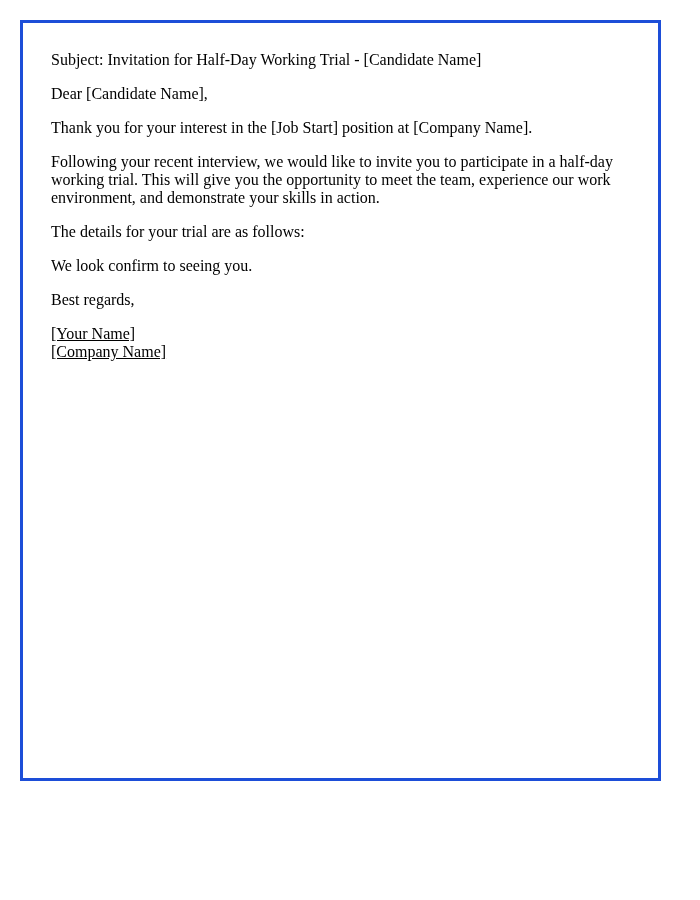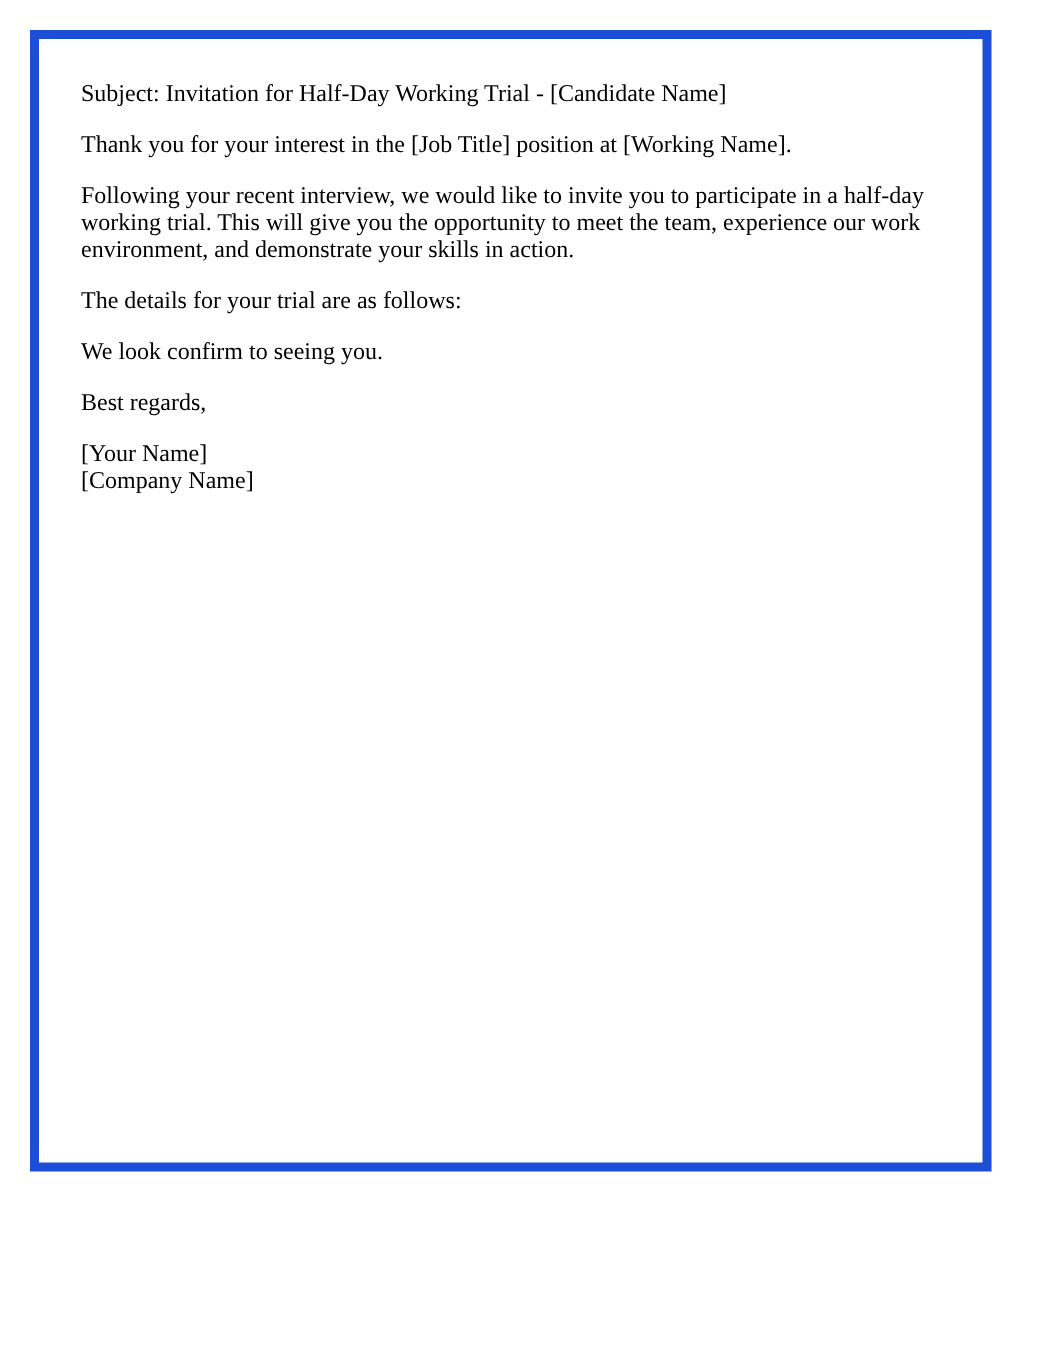--- a/index.html
+++ b/index.html
@@ -16,46 +16,48 @@
       line-height: 18px;
       color: #000000;
     }
     .letter {
       position: absolute;
       left: 20px;
       top: 20px;
       width: 641px;
       height: 761px;
       box-sizing: border-box;
-      border: 6px solid #1d4ed8;
+      border: 3px solid #1d4ed8;
       padding: 28px 28px 0 28px;
     }
     .letter p {
       margin: 0 0 16px 0;
     }
     .letter ul {
       margin: 0 0 16px 0;
       padding-left: 40px;
     }
     .letter li {
       margin: 0;
     }
     .letter li b {
       font-weight: bold;
     }
     .signature span {
       display: block;
+      text-decoration: underline;
     }
   </style>
 </head>
 <body>
 
 <div class="letter">
   <p>Subject: Invitation for Half-Day Working Trial - [Candidate Name]</p>
-  <p>Thank you for your interest in the [Job Title] position at [Working Name].</p>
+  <p>Dear [Candidate Name],</p>
+  <p>Thank you for your interest in the [Job Start] position at [Company Name].</p>
   <p>Following your recent interview, we would like to invite you to participate in a half-day working trial. This will give you the opportunity to meet the team, experience our work environment, and demonstrate your skills in action.</p>
   <p>The details for your trial are as follows:</p>
 
 
   <p>We look confirm to seeing you.</p>
   <p>Best regards,</p>
 
   <p class="signature">
     <span>[Your Name]</span>
     <span>[Company Name]</span>

